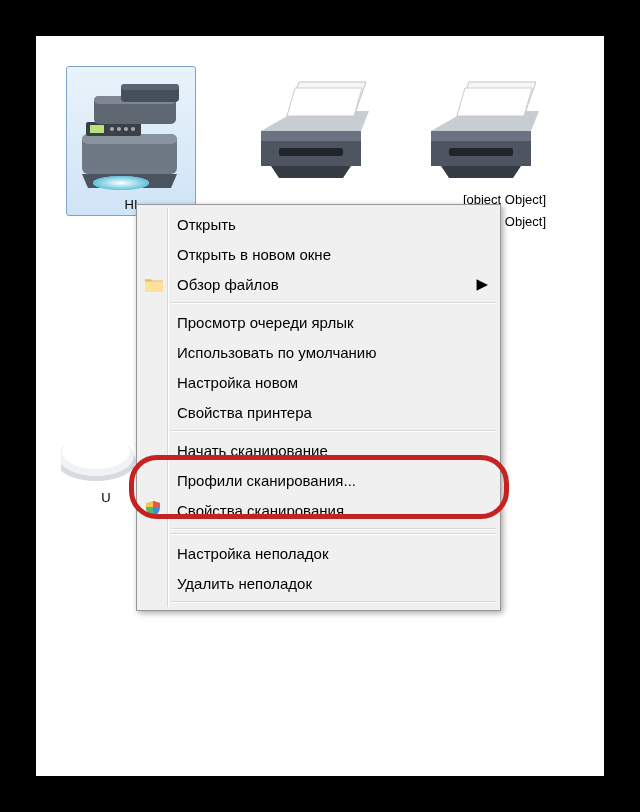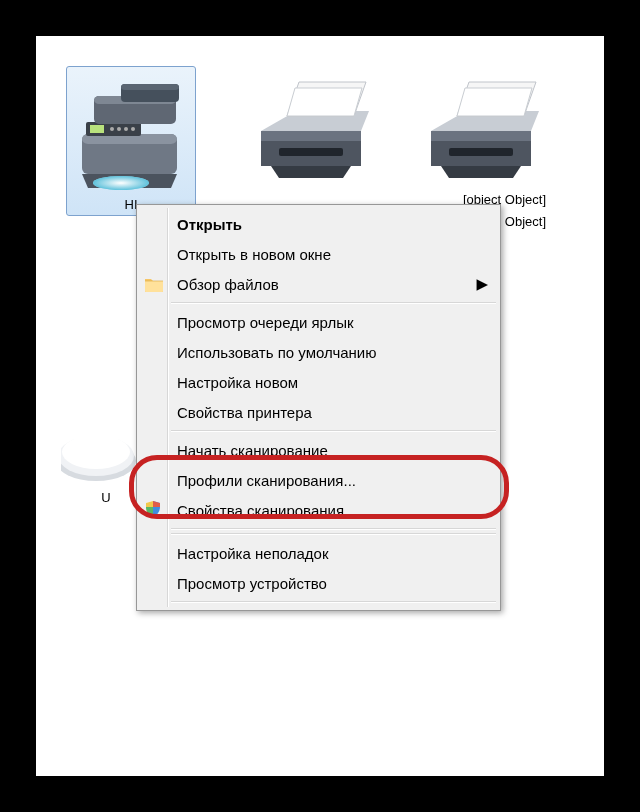--- a/index.html
+++ b/index.html
@@ -100,21 +100,21 @@
     position: relative;
     display: flex;
     align-items: center;
     height: 30px;
     padding-left: 38px;
     padding-right: 16px;
     white-space: nowrap;
     font-size: 15px;
     cursor: default;
   }
-  .mi.bold { font-weight: 700; }
+  .mi.bold { font-weight: 400; }
   .mi .arrow {
     position: absolute;
     right: 10px;
     top: 50%;
     transform: translateY(-50%);
   }
   .mi .mico {
     position: absolute;
     left: 5px;
     top: 50%;
@@ -290,21 +290,21 @@
 
     <div class="sep"></div>
 
 
     <div class="sep"></div>
 
     <div class="mi">
       <span>Настройка неполадок</span>
     </div>
     <div class="mi">
-      <span>Просмотр устройство</span>
+      <span>Удалить неполадок</span>
     </div>
 
     <div class="sep"></div>
 
   </div>
 
   <div class="highlight-box"></div>
 
 </div>
 

